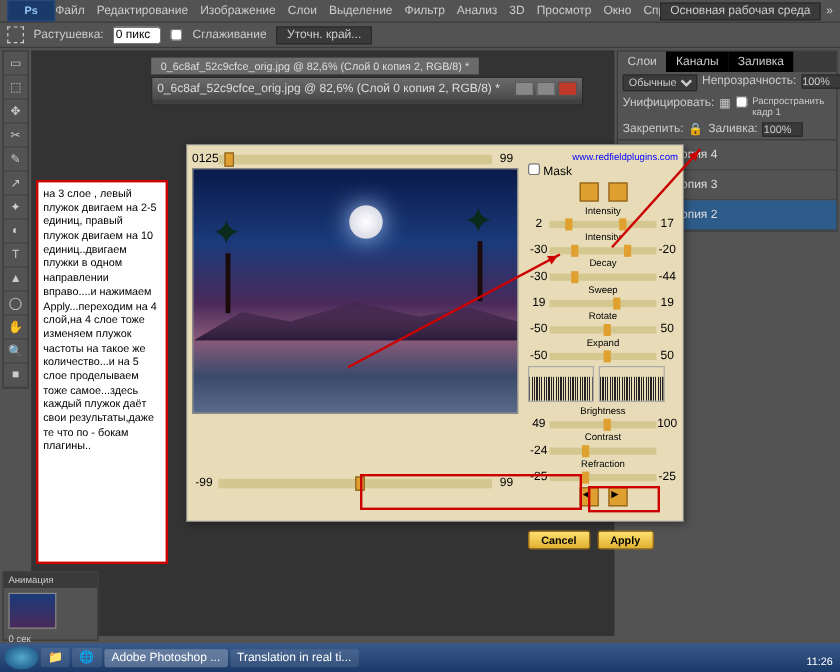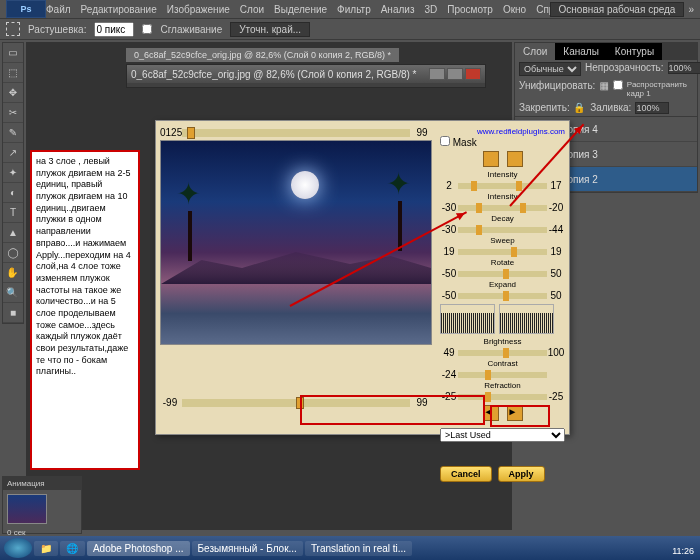--- a/index.html
+++ b/index.html
@@ -137,21 +137,21 @@
         <div class="winbtn close"></div>
       </div>
     </div>
   </div>
 </div>
 
 <div class="panels">
   <div class="panel-tabs">
     <div class="panel-tab">Слои</div>
     <div class="panel-tab inactive">Каналы</div>
-    <div class="panel-tab inactive">Контуры</div>
+    <div class="panel-tab inactive">Заливка</div>
   </div>
   <div class="panel-row">
     <select><option>Обычные</option></select>
     <span>Непрозрачность:</span>
     <input style="width: 34px;" value="100%">
   </div>
   <div class="panel-row">
     <span>Унифицировать:</span>
     <span>▦</span>
     <input type="checkbox" class="chk" style="">
@@ -289,21 +289,20 @@
           <span class="n">-25</span>
           <div class="t">
             <div class="th" style="left:30%"></div>
           </div>
           <span class="n">-25</span>
         </div>
       <div class="icon-row">
           <div class="pic">◄</div>
           <div class="pic">►</div>
         </div>
-      <select class="select-preset"><option>&gt;Last Used</option></select>
       <div class="plugin-btns">
         <button class="pbtn">Cancel</button>
         <button class="pbtn">Apply</button>
       </div>
     </div>
   </div>
 </div>
 
 <div class="note">на 3 слое , левый плужок двигаем на 2-5 единиц, правый плужок двигаем на 10 единиц..двигаем плужки в одном направлении вправо....и нажимаем Apply...переходим на 4 слой,на 4 слое тоже изменяем плужок частоты на такое же количество...и на 5 слое проделываем тоже самое...здесь каждый плужок даёт свои результаты,даже те что по - бокам плагины..</div>
 <div class="hl hl1"></div>
@@ -315,16 +314,15 @@
   <div class="bp-tab">Анимация</div>
   <div class="bp-thumb"></div>
   <div style="color:#ccc;font-size:8px;padding:0 4px">0 сек</div>
 </div>
 
 <div class="taskbar">
   <div class="start"></div>
   <div class="taskbtn">📁</div>
   <div class="taskbtn">🌐</div>
   <div class="taskbtn active">Adobe Photoshop ...</div>
-  <div class="taskbtn">Безымянный - Блок...</div>
   <div class="taskbtn">Translation in real ti...</div>
   <div class="clock">11:26</div>
 </div>
 
 </body></html>

